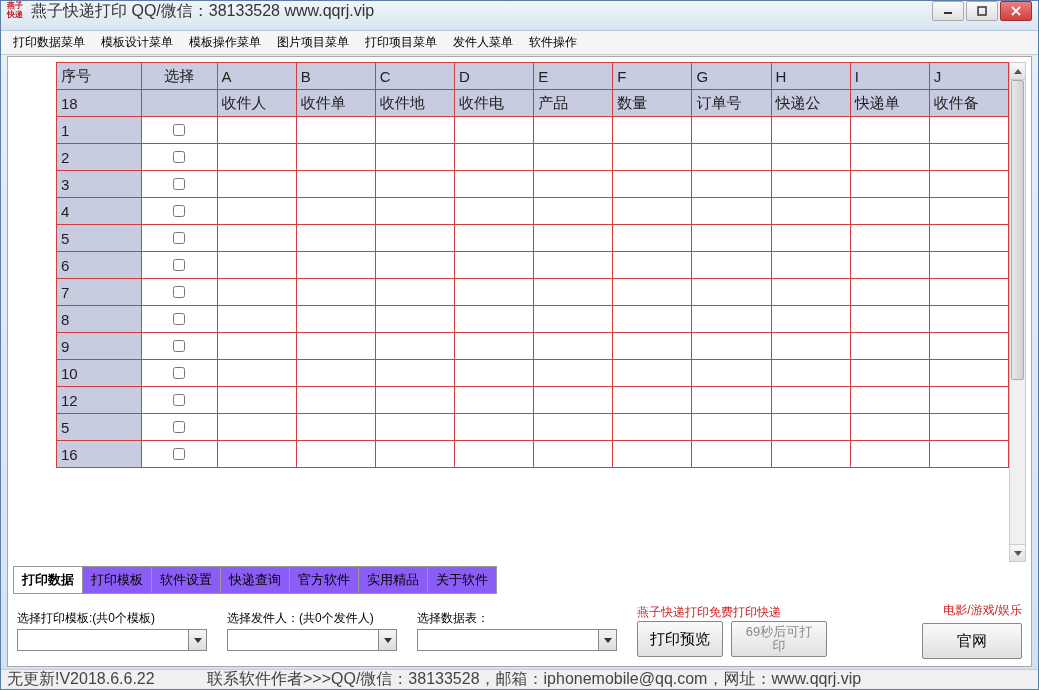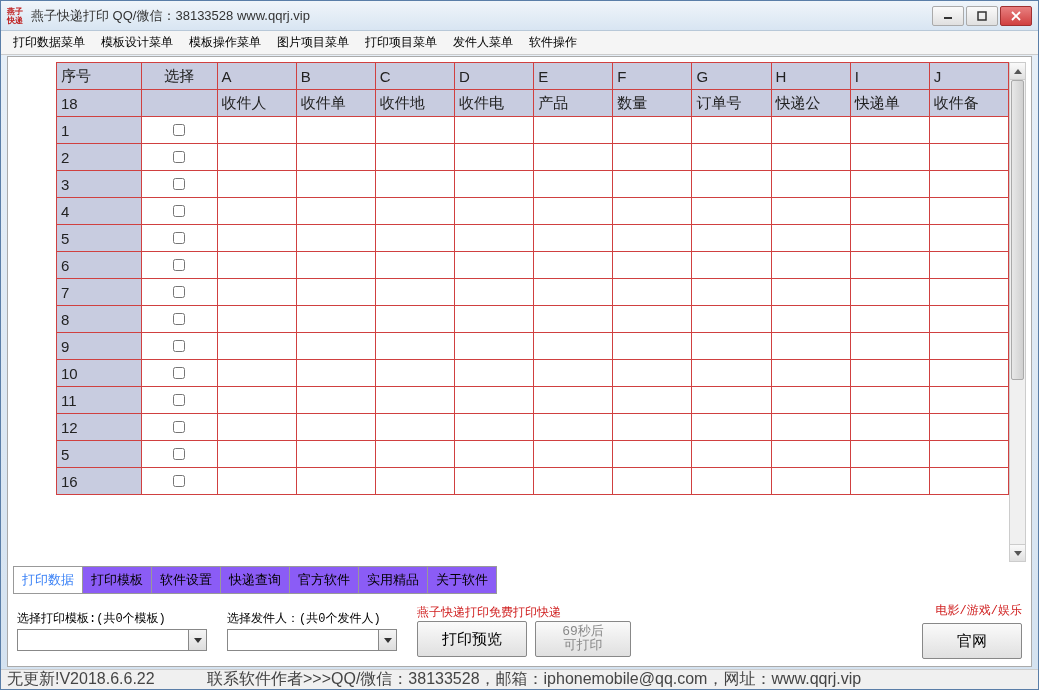--- a/index.html
+++ b/index.html
@@ -1,21 +1,21 @@
 <!DOCTYPE html>
 <html><head>
   <meta charset="utf-8">
   <style>
     * { box-sizing: border-box; margin: 0; padding: 0; }
     body { font-family: "Microsoft YaHei", SimSun, Arial, sans-serif; font-size: 13px; background: #fff; overflow: hidden; }
     .window { width: 1039px; height: 690px; border: 1px solid #5a7ea8; background: linear-gradient(to bottom, #e8f0f8 0%, #d4e2f0 100%); position: relative; }
 
-    .titlebar { height: 30px; background: linear-gradient(to bottom, #f0f5fa 0%, #d8e5f2 100%); display: flex; align-items: center; padding: 0 6px; border-bottom: 1px solid #b8c8d8; }
+    .titlebar { height: 30px; background: linear-gradient(to bottom, #f0f5fa 0%, #d8e5f2 100%); display: flex; align-items: flex-start; padding: 0 6px; border-bottom: 1px solid #b8c8d8; }
     .titlebar-icon { width: 18px; height: 18px; margin-right: 6px; display: flex; align-items: center; justify-content: center; font-size: 8px; color: #c02020; font-weight: bold; line-height: 9px; }
-    .titlebar-text { flex: 1; font-size: 13px; color: #333; }
+    .titlebar-text { flex: 1; font-size: 16px; color: #333; }
     .win-controls { display: flex; gap: 2px; }
     .win-btn { width: 32px; height: 20px; display: flex; align-items: center; justify-content: center; border: 1px solid #aaa; background: linear-gradient(to bottom, #fafafa, #e0e0e0); border-radius: 2px; cursor: pointer; }
     .win-btn svg { display: block; }
     .win-btn.close { background: linear-gradient(to bottom, #e88080, #d04040); border-color: #a03030; }
 
     .menubar { height: 24px; background: #f5f5f5; border-bottom: 1px solid #ccc; display: flex; align-items: center; padding: 0 4px; }
     .menu-item { padding: 2px 8px; cursor: pointer; font-size: 12px; }
 
     .content { position: absolute; top: 55px; left: 6px; right: 6px; bottom: 22px; background: #fff; border: 1px solid #aaa; padding: 5px; }
 
@@ -31,29 +31,29 @@
     table.grid td, table.grid th { border: 1px solid #d04040; height: 27px; padding: 0 4px; font-size: 15px; text-align: left; vertical-align: middle; font-weight: normal; overflow: hidden; white-space: nowrap; }
     table.grid th { background: #c8cce0; color: #222; }
     table.grid .rownum { background: #c8cce0; width: 74px; min-width:74px; }
     table.grid .selcol { width: 66px; min-width:66px; text-align: center; background:#fff;}
     table.grid thead .selcol{background:#c8cce0;}
     table.grid .datacol { width: 69px; min-width:69px; }
     .chk { width: 12px; height: 12px; }
 
     .tabs { margin-top: 4px; display: flex; }
     .tab { border: 1px solid #999; padding: 4px 8px; background: #8b5cf6; font-size: 13px; cursor: pointer; margin-right: -1px; position: relative; }
-    .tab.active { background: #fff; color: #3b82f6; font-weight: normal; z-index:1;}
-
-    .bottom-row { margin-top: 8px; display: flex; align-items: center; gap: 20px; padding:0 4px;font-family:Liberation Mono, monospace;}
+    .tab.active { background: #fff; color: #000000; font-weight: bold; z-index:1;}
+
+    .bottom-row { margin-top: 8px; display: flex; align-items: center; gap: 20px; padding:0 4px;}
     .combo-group { display: flex; flex-direction: column; }
     .combo-group .lbl { font-size: 12px; margin-bottom: 2px; }
     .combo { height: 22px; border: 1px solid #888; background: #fff; display: flex; align-items: center; position: relative; }
     .combo .arrow { width: 18px; height: 100%; border-left: 1px solid #888; background: linear-gradient(#f5f5f5,#ddd); display:flex; align-items:center; justify-content:center; position:absolute; right:0; top:0;}
     .redtext { color: #d02020; font-size: 12px; }
-    .big-btn { height: 36px; padding: 0 24px; border: 1px solid #888; background: linear-gradient(#fafafa,#e0e0e0); font-size: 15px; cursor:pointer; border-radius:2px; display:flex; align-items:center; justify-content:center; text-align:center;}
+    .big-btn { height: 36px; padding: 0 12px; border: 1px solid #888; background: linear-gradient(#fafafa,#e0e0e0); font-size: 15px; cursor:pointer; border-radius:2px; display:flex; align-items:center; justify-content:center; text-align:center;}
     .big-btn.grey{color:#888;}
     .right-col{display:flex; flex-direction:column; align-items:flex-end; gap:4px;}
 
     .statusbar { position: absolute; bottom: 0; left: 0; right: 0; height: 20px; background: #f0f0f0; border-top: 1px solid #ccc; display: flex; align-items: center; font-size: 16px; color: #444; padding: 0 6px; }
     .statusbar .cell{padding-right:20px;}
   </style>
 </head>
 <body>
 
 <div class="window">
@@ -262,34 +262,20 @@
                 <td class="datacol"></td>
                 <td class="datacol"></td>
                 <td class="datacol"></td>
                 <td class="datacol"></td>
                 <td class="datacol"></td>
                 <td class="datacol"></td>
                 <td class="datacol"></td>
                 <td class="datacol"></td>
               </tr>
               <tr>
-                <th class="rownum">11</th>
-                <td class="selcol"><input type="checkbox" class="chk" style=""></td>
-                <td class="datacol"></td>
-                <td class="datacol"></td>
-                <td class="datacol"></td>
-                <td class="datacol"></td>
-                <td class="datacol"></td>
-                <td class="datacol"></td>
-                <td class="datacol"></td>
-                <td class="datacol"></td>
-                <td class="datacol"></td>
-                <td class="datacol"></td>
-              </tr>
-              <tr>
                 <th class="rownum">12</th>
                 <td class="selcol"><input type="checkbox" class="chk" style=""></td>
                 <td class="datacol"></td>
                 <td class="datacol"></td>
                 <td class="datacol"></td>
                 <td class="datacol"></td>
                 <td class="datacol"></td>
                 <td class="datacol"></td>
                 <td class="datacol"></td>
                 <td class="datacol"></td>
@@ -368,20 +354,30 @@
       <div class="combo-group">
         <div class="lbl">选择发件人：(共0个发件人)</div>
         <div class="combo" style="width:170px">
             <div class="arrow">
               <svg width="8" height="5">
                 <polygon points="4,5 8,0 0,0" fill="#333"></polygon>
               </svg>
             </div>
           </div>
       </div>
+      <div class="combo-group">
+        <div class="lbl">选择数据表：</div>
+        <div class="combo" style="width:200px">
+            <div class="arrow">
+              <svg width="8" height="5">
+                <polygon points="4,5 8,0 0,0" fill="#333"></polygon>
+              </svg>
+            </div>
+          </div>
+      </div>
       <div style="display:flex; flex-direction:column; gap:0;">
         <div class="redtext">燕子快递打印免费打印快递</div>
         <div style="display:flex; gap:8px;">
           <div class="big-btn">打印预览</div>
           <div class="big-btn grey" style="width:96px; font-size:13px; line-height:14px;">69秒后可打印</div>
         </div>
       </div>
       <div style="flex:1"></div>
       <div class="right-col">
         <div class="redtext">电影/游戏/娱乐</div>

